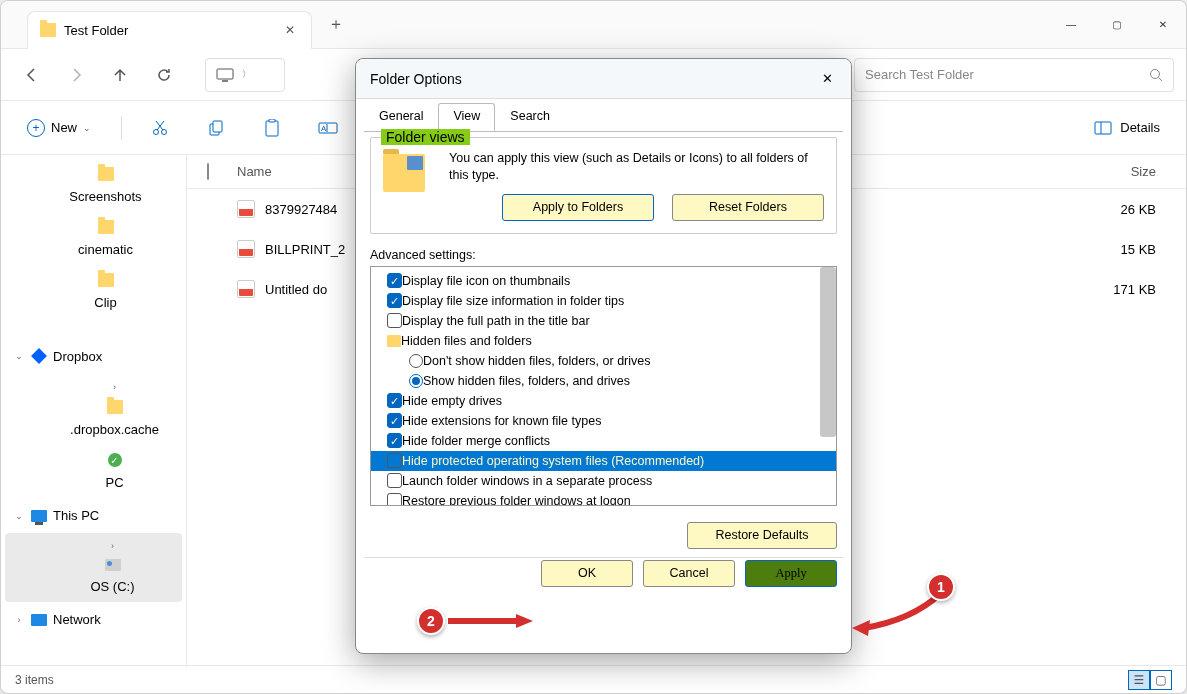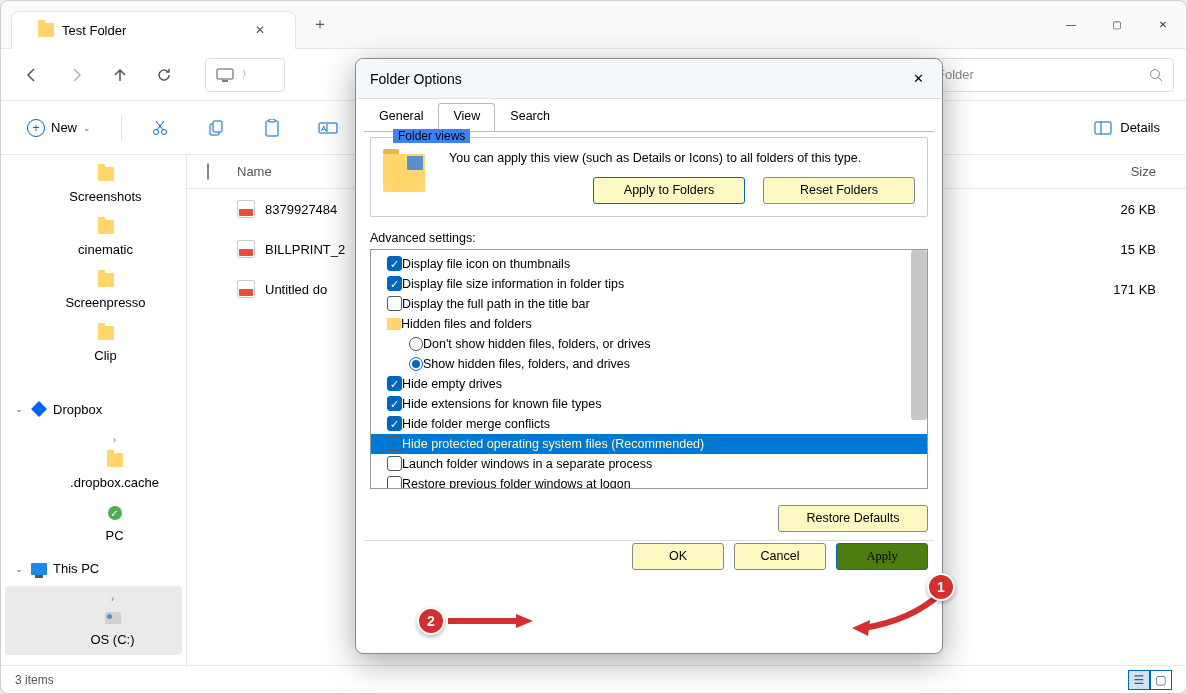--- a/index.html
+++ b/index.html
@@ -3,21 +3,21 @@
 <meta charset="utf-8">
 <style>
 * { box-sizing: border-box; font-family: "Segoe UI", Tahoma, sans-serif; }
 body { margin: 0; background: #f3f3f3; width: 1187px; height: 694px; overflow: hidden; position: relative; font-size: 13px; }
 
 
 .explorer { position: absolute; top: 0; left: 0; width: 1187px; height: 694px; background: #fff; border: 1px solid #d0d0d0; border-radius: 8px; box-shadow: 0 4px 20px rgba(0,0,0,0.15); }
 
 
 .titlebar { height: 48px; background: #fafafa; display: flex; align-items: center; border-radius: 8px 8px 0 0; position: relative; border-bottom: 1px solid #e8e8e8; }
-.tab { display: flex; align-items: center; gap: 8px; padding: 8px 26px; margin-left: 10px; background: #fff; border-radius: 8px 8px 0 0; border: 1px solid #e5e5e5; border-bottom: none; height: 38px; margin-top: 10px; width: 285px; }
+.tab { display: flex; align-items: center; gap: 8px; padding: 8px 12px; margin-left: 26px; background: #fff; border-radius: 8px 8px 0 0; border: 1px solid #e5e5e5; border-bottom: none; height: 38px; margin-top: 10px; width: 285px; }
 .fic { width: 16px; height: 14px; background: #ffd66b; border-radius: 1px; position: relative; display: inline-block; }
 .fic::before { content: ''; position: absolute; top: -3px; left: 0; width: 7px; height: 3px; background: #ffd66b; border-radius: 1px 1px 0 0; }
 .tab-close { margin-left: auto; font-size: 12px; color: #555; padding: 4px; cursor: pointer; }
 .new-tab { margin-left: 16px; color: #555; font-size: 16px; cursor: pointer; }
 .win-controls { margin-left: auto; display: flex; }
 .win-btn { width: 46px; height: 40px; display: flex; align-items: center; justify-content: center; font-size: 10px; color: #333; cursor: pointer; }
 
 
 .navbar { height: 52px; display: flex; align-items: center; padding: 0 12px; gap: 6px; border-bottom: 1px solid #e8e8e8; }
 .nav-btn { width: 38px; height: 36px; display: flex; align-items: center; justify-content: center; border-radius: 4px; cursor: pointer; color: #444; }
@@ -52,30 +52,30 @@
 .pdf-ic::after { content: ''; position: absolute; bottom: 1px; left: 1px; right: 1px; height: 7px; background: #e74c3c; border-radius: 0 0 1px 1px; }
 .cbx { width: 15px; height: 15px; border: 1.5px solid #888; border-radius: 3px; }
 
 
 .status { position: absolute; bottom: 0; left: 0; right: 0; height: 28px; display: flex; align-items: center; padding: 0 14px; border-top: 1px solid #e8e8e8; font-size: 12px; color: #555; }
 .view-btns { margin-left: auto; display: flex; gap: 0; }
 .vb { width: 22px; height: 20px; border: 1px solid #0067c0; display: flex; align-items: center; justify-content: center; }
 .vb.active { background: #cce4f7; }
 
 
-.dialog { position: absolute; left: 355px; top: 58px; width: 588px; height: 596px; background: #fff; border: 1px solid #888; border-radius: 8px; box-shadow: 0 8px 32px rgba(0,0,0,0.35); }
+.dialog { position: absolute; left: 355px; top: 58px; width: 497px; height: 596px; background: #fff; border: 1px solid #888; border-radius: 8px; box-shadow: 0 8px 32px rgba(0,0,0,0.35); }
 .dlg-title { height: 40px; display: flex; align-items: center; padding: 0 14px; font-size: 14px; background: #f4f8fb; border-radius: 8px 8px 0 0; border-bottom: 1px solid #ddd; }
 .dlg-close { margin-left: auto; font-size: 13px; cursor: pointer; padding: 4px; }
 .dlg-tabs { display: flex; padding: 0 8px; margin-top: 4px; height: 28px; }
 .dlg-tab { padding: 5px 14px; border: 1px solid transparent; cursor: pointer; font-size: 12.5px; }
 .dlg-tab.active { border: 1px solid #bbb; border-bottom: 1px solid #fff; background: #fff; border-radius: 3px 3px 0 0; }
 .dlg-body { padding: 6px 14px; }
 
 .group { border: 1px solid #ccc; border-radius: 2px; padding: 12px; margin-top: 0; position: relative; }
-.group-title { position: absolute; top: -9px; left: 10px; background: #3b82f6; padding: 0 5px; font-size: 12px; margin-left: 12px; }
+.group-title { position: absolute; top: -9px; left: 10px; background: #84cc16; padding: 0 5px; font-size: 14px; }
 .fv-row { display: flex; gap: 24px; }
 .big-folder { width: 42px; height: 38px; background: #ffd66b; border-radius: 2px; position: relative; margin-top: 4px; }
 .big-folder::before { content: ''; position: absolute; top: -5px; left: 0; width: 16px; height: 5px; background: #e6b84a; border-radius: 2px 2px 0 0; }
 .big-folder::after { content: ''; position: absolute; top: 2px; right: 2px; width: 16px; height: 14px; background: #5a8fcf; border-radius: 1px; }
 .fv-text { font-size: 12.5px; line-height: 1.35; }
 .btn-row { display: flex; gap: 18px; margin-top: 10px; justify-content: flex-end; }
 .wbtn { height: 27px; padding: 0 22px; background: #fef9c3; border: 1px solid #888; border-radius: 3px; font-size: 12.5px; cursor: pointer; display: flex; align-items: center; justify-content: center; }
 .wbtn.primary { border: 1px solid #0067c0; }
 .wbtn.hl { border: 1.5px solid #0067c0; background: #4d7c0f; font-family: Liberation Serif, serif; }
 
@@ -214,24 +214,20 @@
       <div class="side-item">
           <span class="fic"></span>
           <span>Screenshots</span>
         </div>
       <div class="side-item">
           <span class="fic"></span>
           <span>cinematic</span>
         </div>
       <div class="side-item">
           <span class="fic"></span>
-          <span>Screenpresso</span>
-        </div>
-      <div class="side-item">
-          <span class="fic"></span>
           <span>Clip</span>
         </div>
       <div style="height:20px"></div>
       <div class="side-grp">
           <span class="chev">⌄</span>
           <span class="dbx-ic"></span>
           <span>Dropbox</span>
         </div>
       <div class="side-item l2">
           <span class="chev">›</span>

